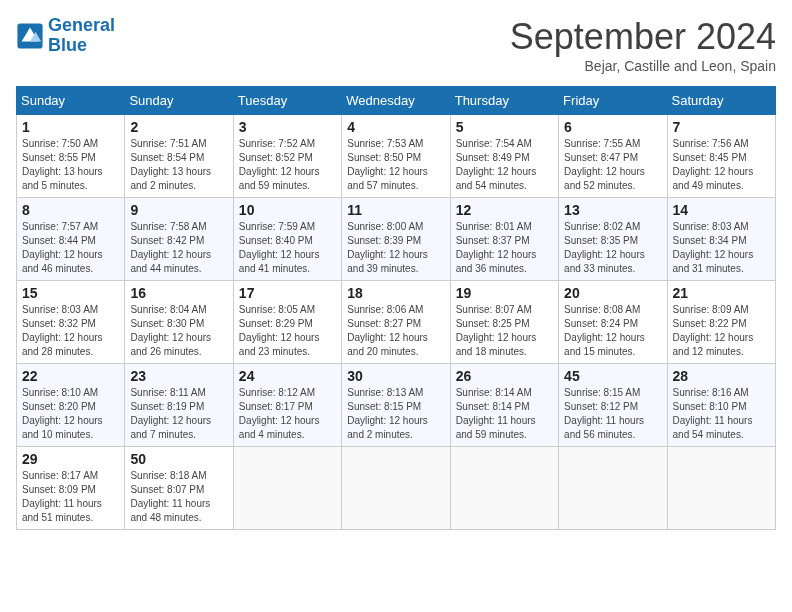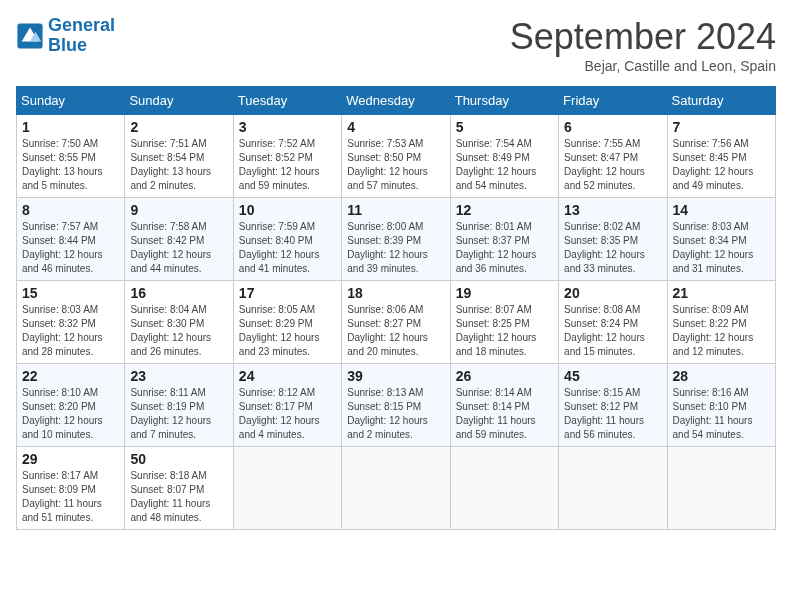--- a/index.html
+++ b/index.html
@@ -222,21 +222,21 @@
       </td>
       <td>
         <span class="day-num">23</span>
         <div class="day-info">Sunrise: 8:11 AM<br>Sunset: 8:19 PM<br>Daylight: 12 hours and 7 minutes.</div>
       </td>
       <td>
         <span class="day-num">24</span>
         <div class="day-info">Sunrise: 8:12 AM<br>Sunset: 8:17 PM<br>Daylight: 12 hours and 4 minutes.</div>
       </td>
       <td>
-        <span class="day-num">39</span>
+        <span class="day-num">30</span>
         <div class="day-info">Sunrise: 8:13 AM<br>Sunset: 8:15 PM<br>Daylight: 12 hours and 2 minutes.</div>
       </td>
       <td>
         <span class="day-num">26</span>
         <div class="day-info">Sunrise: 8:14 AM<br>Sunset: 8:14 PM<br>Daylight: 11 hours and 59 minutes.</div>
       </td>
       <td>
         <span class="day-num">45</span>
         <div class="day-info">Sunrise: 8:15 AM<br>Sunset: 8:12 PM<br>Daylight: 11 hours and 56 minutes.</div>
       </td>

